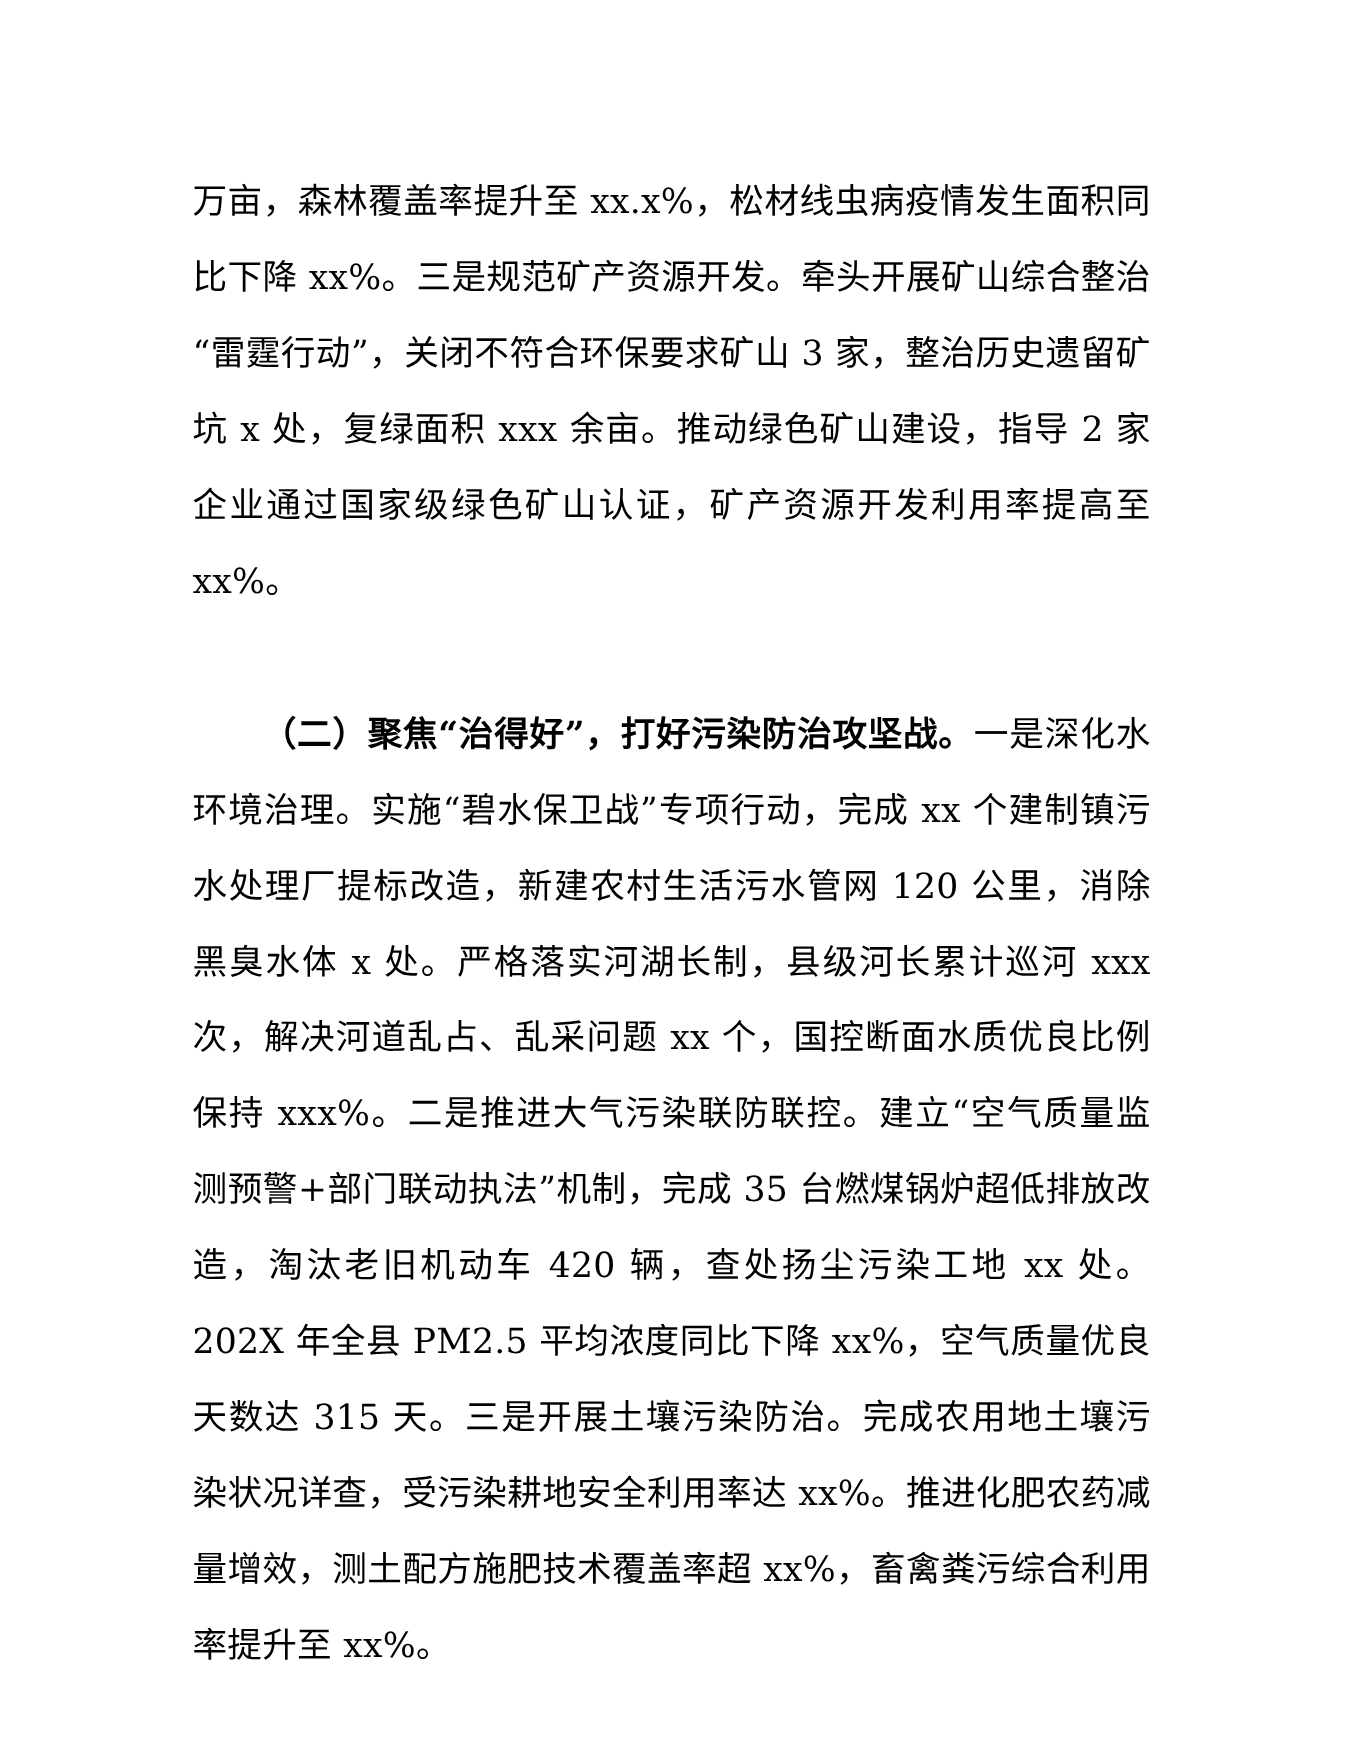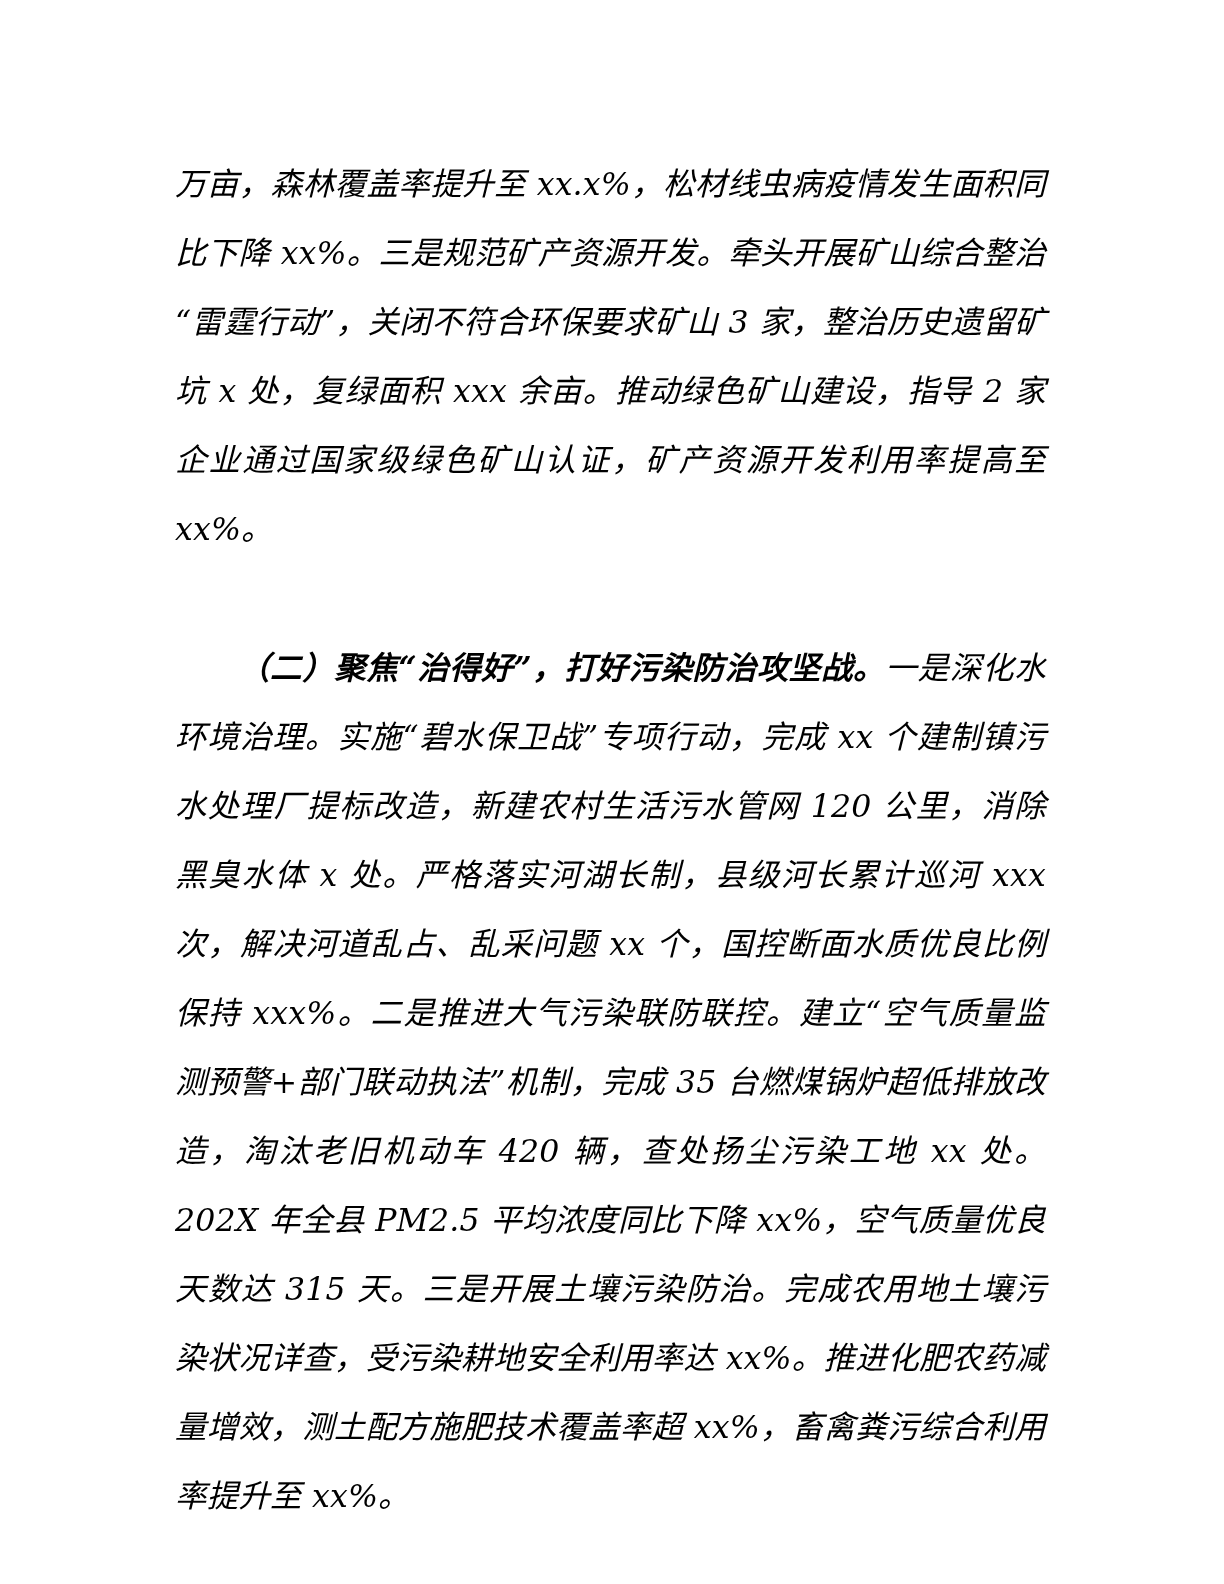--- a/index.html
+++ b/index.html
@@ -15,21 +15,20 @@
     color: #000000;
     -webkit-font-smoothing: antialiased;
   }
   .page {
     position: relative;
     box-sizing: border-box;
     width: 1224px;
     height: 1584px;
     padding: 150px 178px 60px 175px;
     background: #ffffff;
-    font-style: italic;
   }
   .doc-body {
     font-size: 31.5px;
     line-height: 69px;
     text-align: justify;
     text-justify: inter-ideograph;
     letter-spacing: 0.2px;
   }
   p.para {
     margin: 0;

